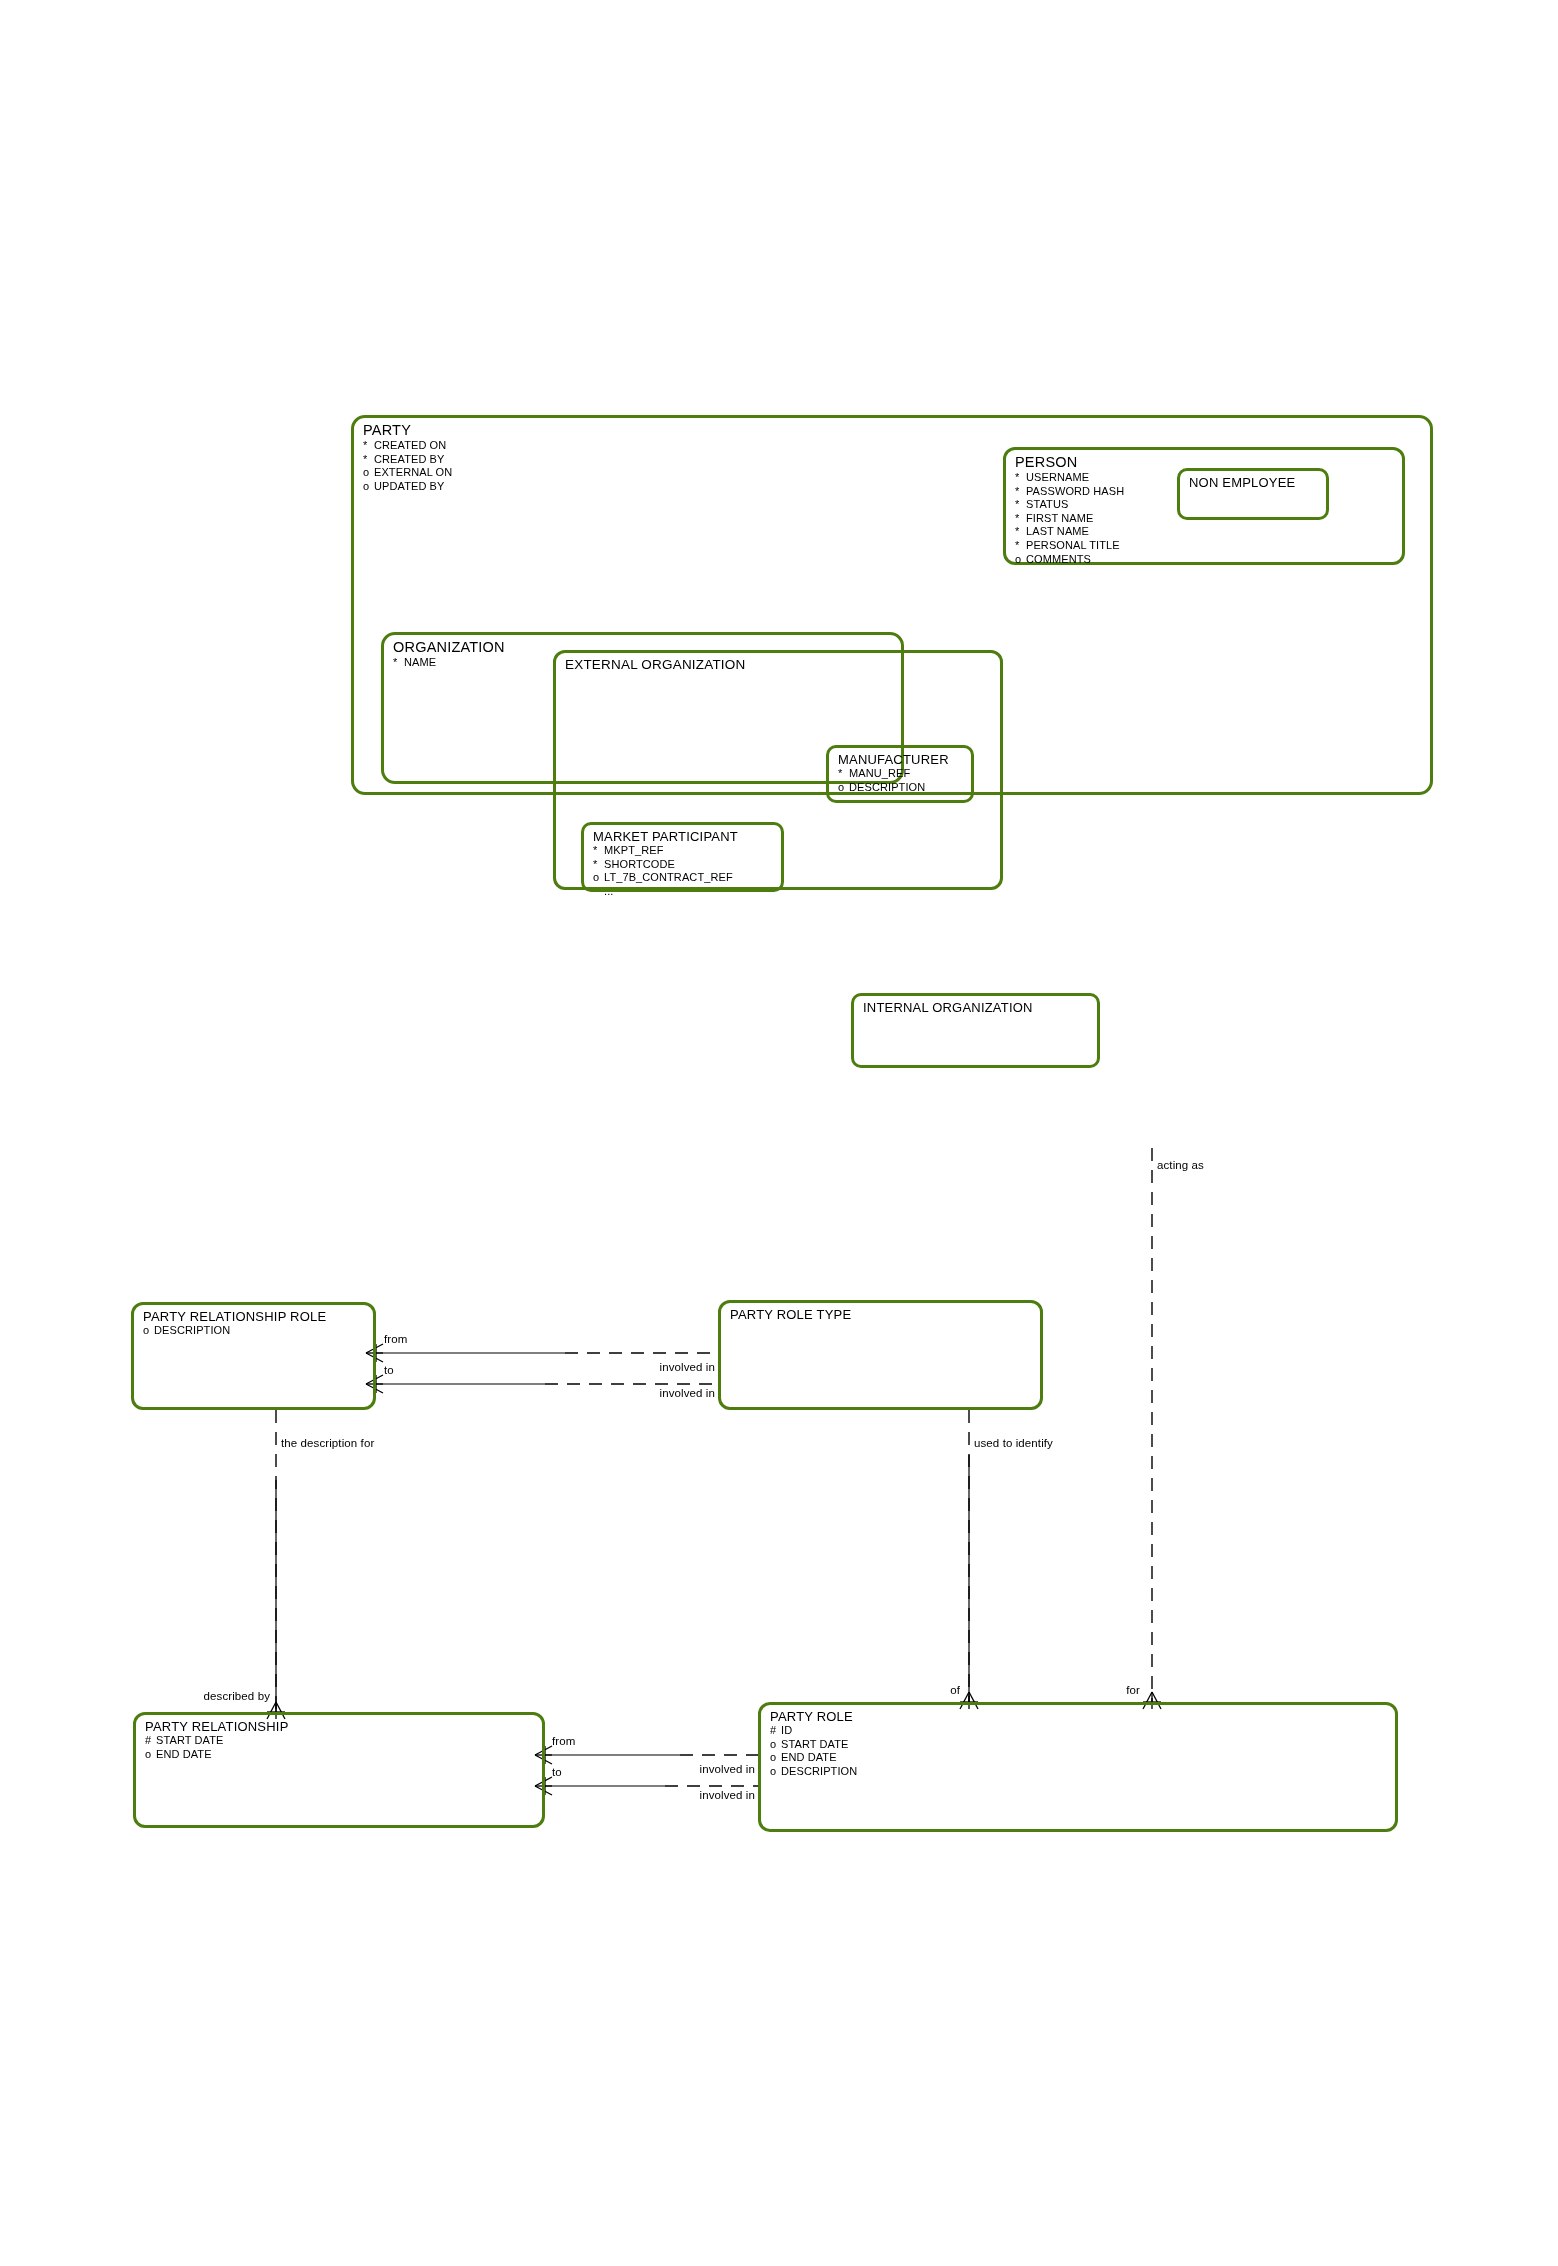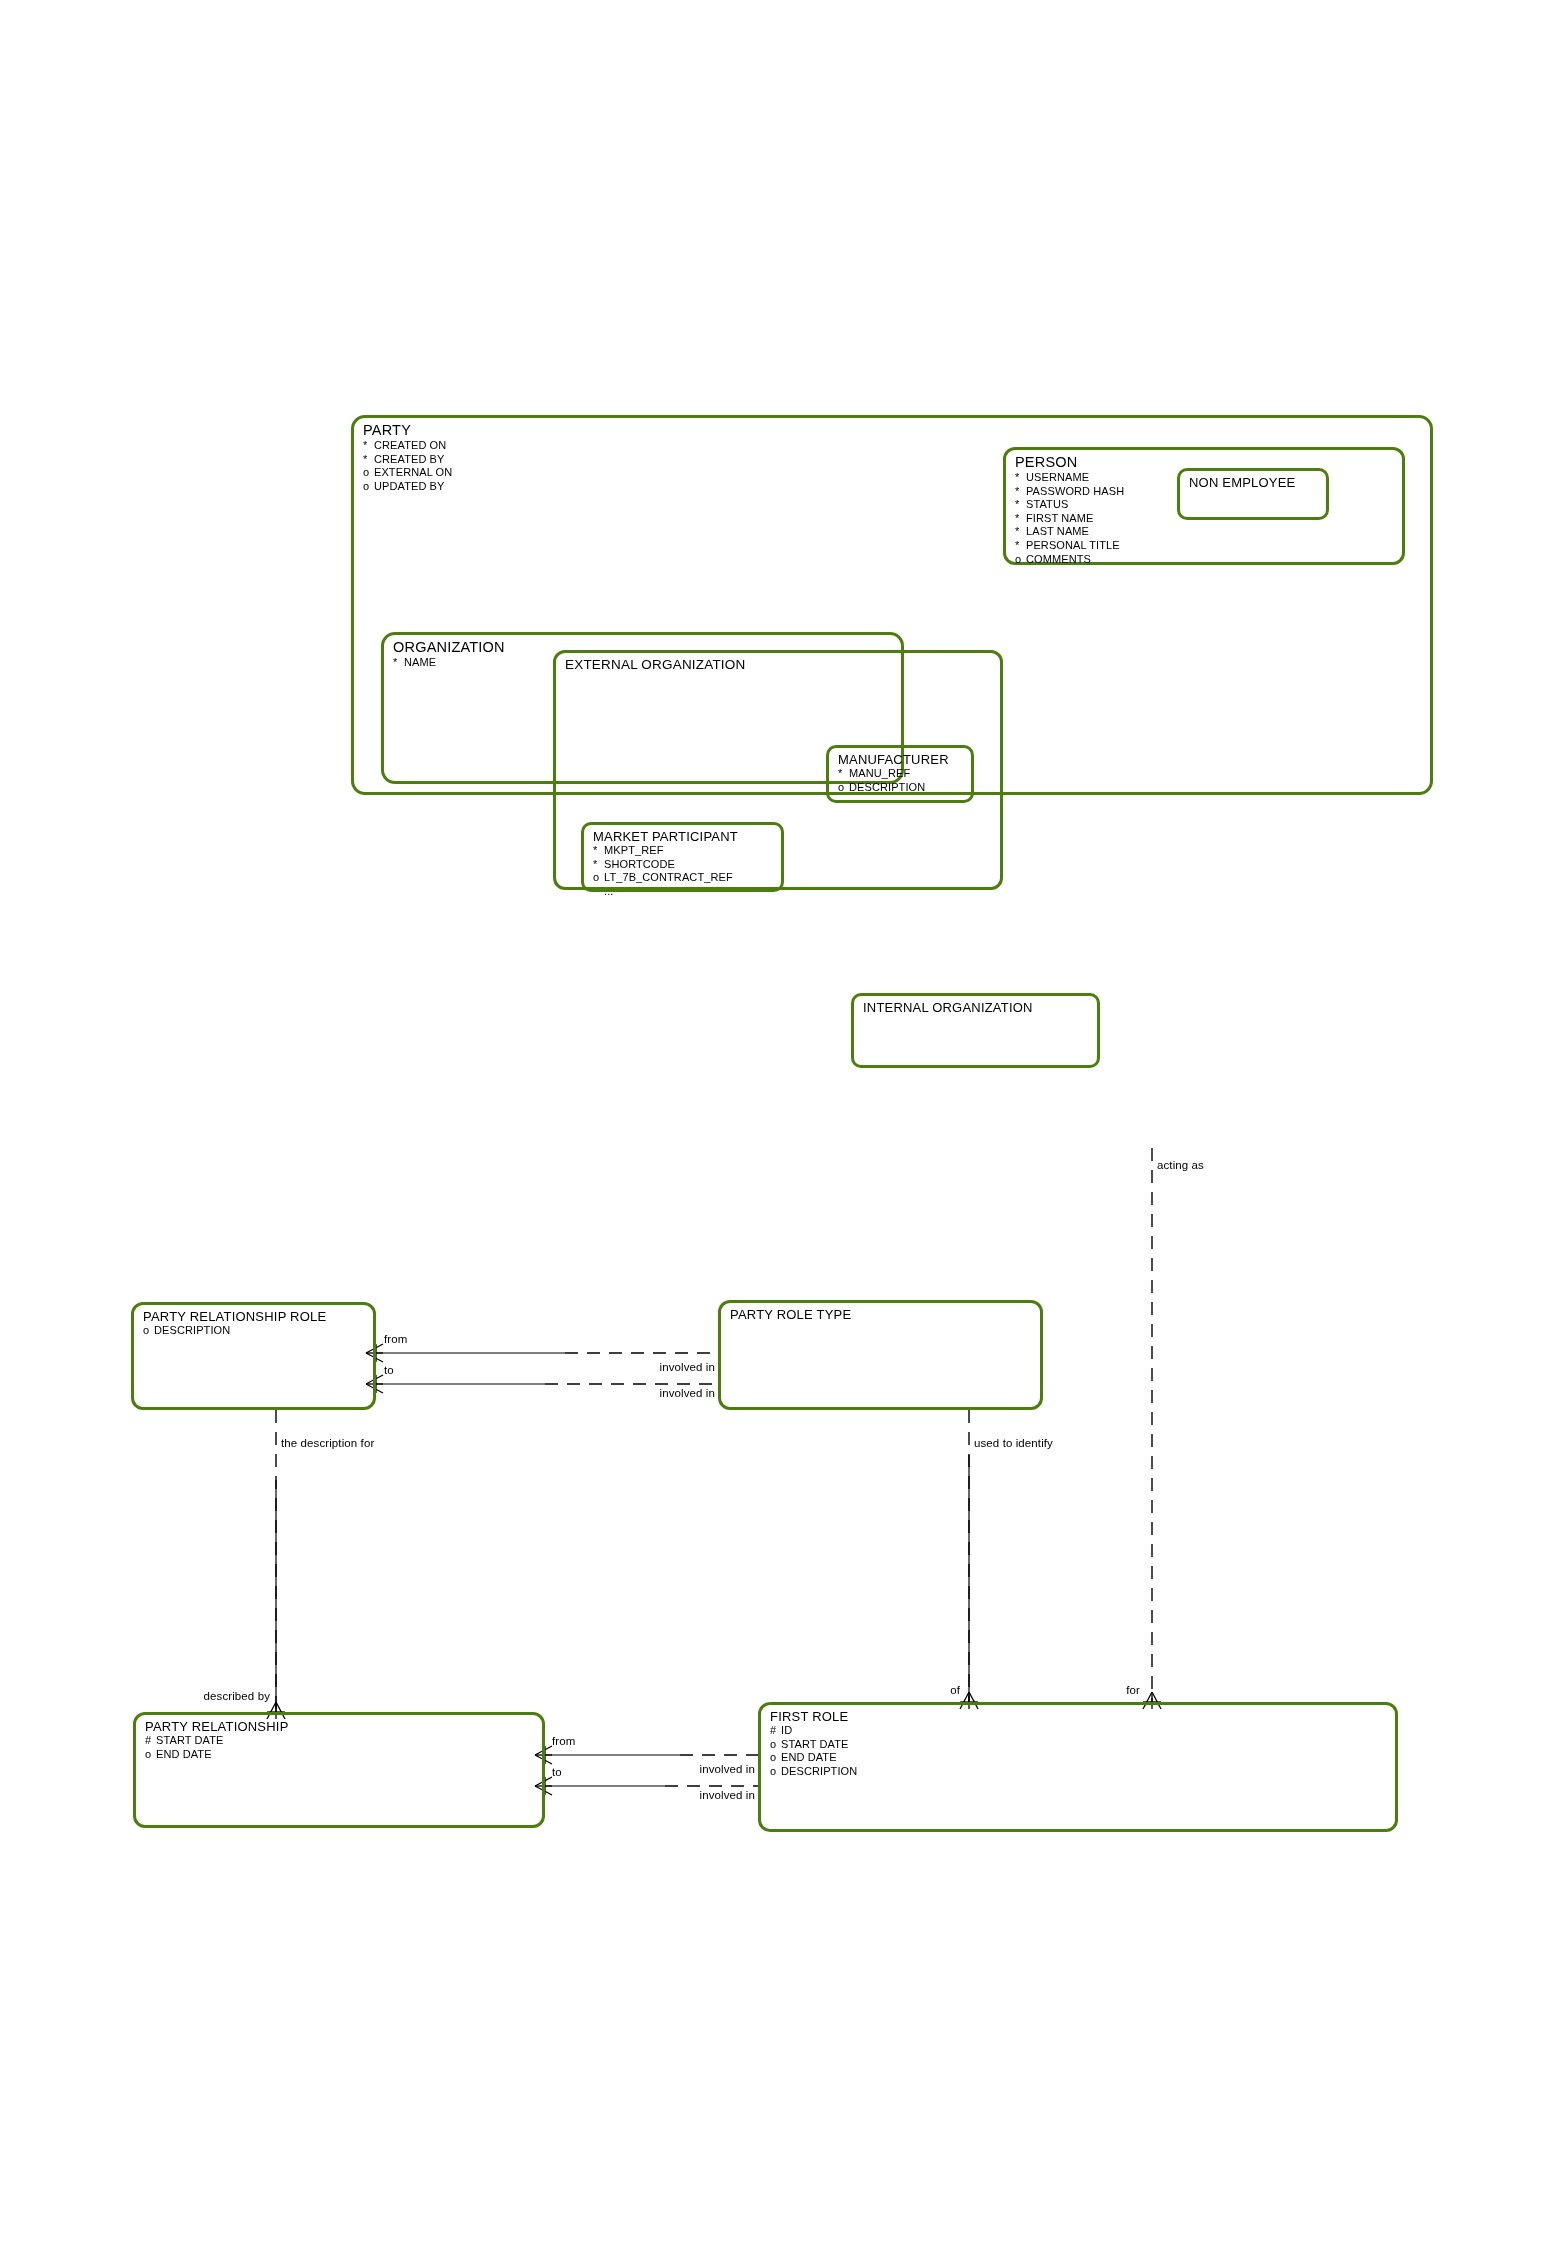--- a/index.html
+++ b/index.html
@@ -262,21 +262,21 @@
       <div class="attr-row">
         <span class="attr-mark">#</span><span>START DATE</span>
       </div>
       <div class="attr-row">
         <span class="attr-mark">o</span><span>END DATE</span>
       </div>
     </div>
   </div>
 
   <div class="entity" style="left:758px; top:1702px; width:640px; height:130px; border-radius:12px;">
-    <div class="ent-title" style="font-size:13px;">FIRST ROLE</div>
+    <div class="ent-title" style="font-size:13px;">PARTY ROLE</div>
     <div class="attrs" style="top:19px;">
       <div class="attr-row">
         <span class="attr-mark">#</span><span>ID</span>
       </div>
       <div class="attr-row">
         <span class="attr-mark">o</span><span>START DATE</span>
       </div>
       <div class="attr-row">
         <span class="attr-mark">o</span><span>END DATE</span>
       </div>

